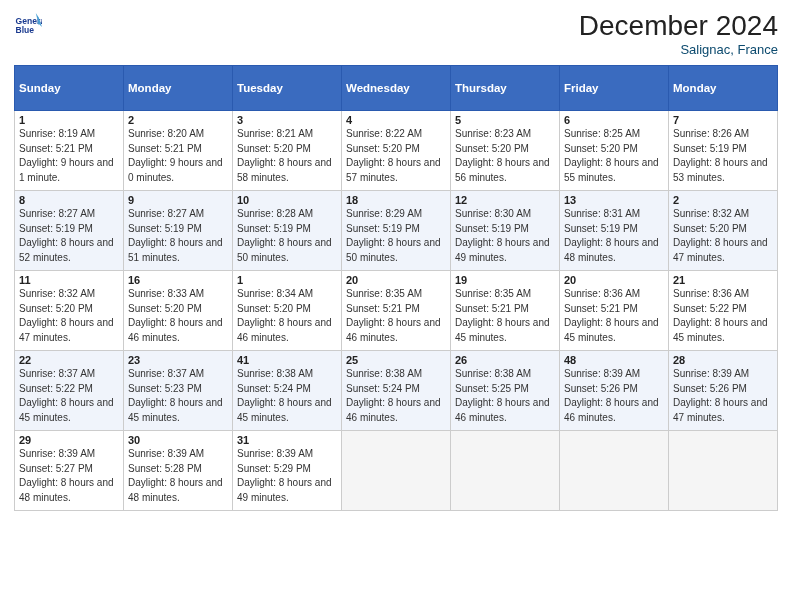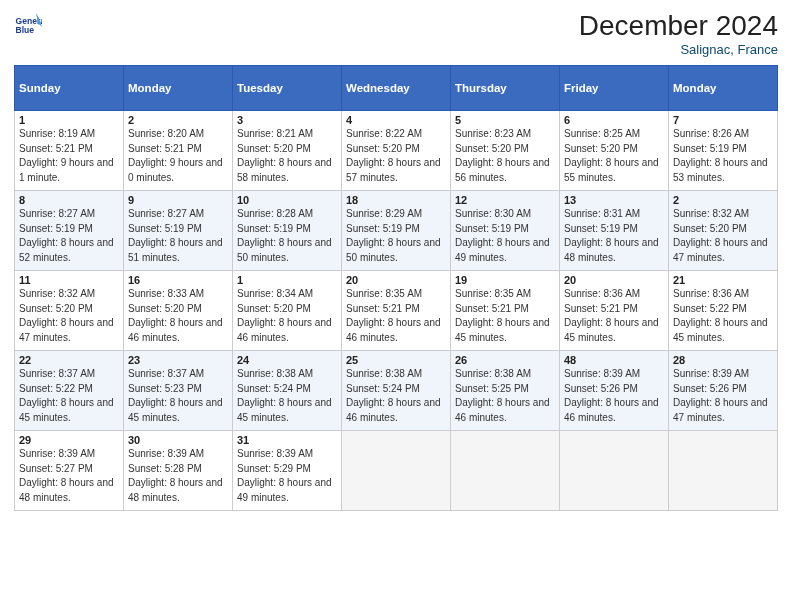--- a/index.html
+++ b/index.html
@@ -211,21 +211,21 @@
         <tr>
           <td>
             <span class="day-num">22</span>
             <div class="day-info">Sunrise: 8:37 AM<br>Sunset: 5:22 PM<br>Daylight: 8 hours and 45 minutes.</div>
           </td>
           <td>
             <span class="day-num">23</span>
             <div class="day-info">Sunrise: 8:37 AM<br>Sunset: 5:23 PM<br>Daylight: 8 hours and 45 minutes.</div>
           </td>
           <td>
-            <span class="day-num">24</span>
+            <span class="day-num">41</span>
             <div class="day-info">Sunrise: 8:38 AM<br>Sunset: 5:24 PM<br>Daylight: 8 hours and 45 minutes.</div>
           </td>
           <td>
             <span class="day-num">25</span>
             <div class="day-info">Sunrise: 8:38 AM<br>Sunset: 5:24 PM<br>Daylight: 8 hours and 46 minutes.</div>
           </td>
           <td>
             <span class="day-num">26</span>
             <div class="day-info">Sunrise: 8:38 AM<br>Sunset: 5:25 PM<br>Daylight: 8 hours and 46 minutes.</div>
           </td>

